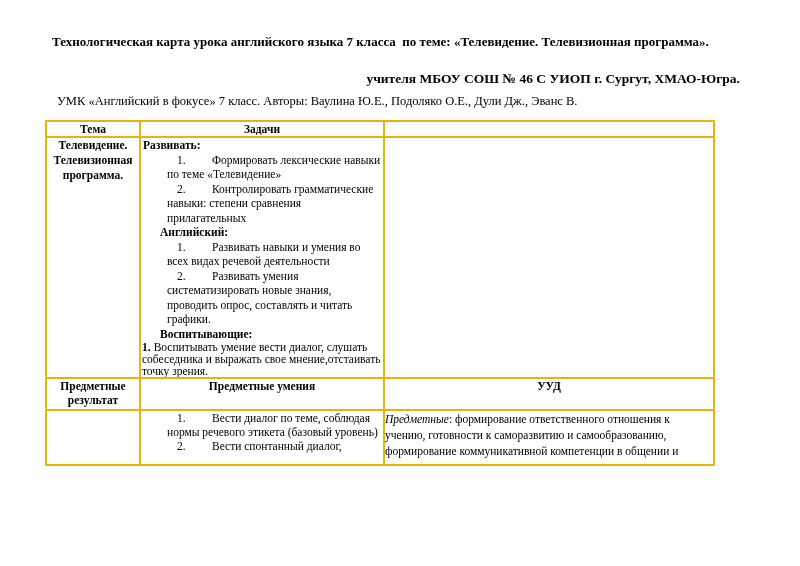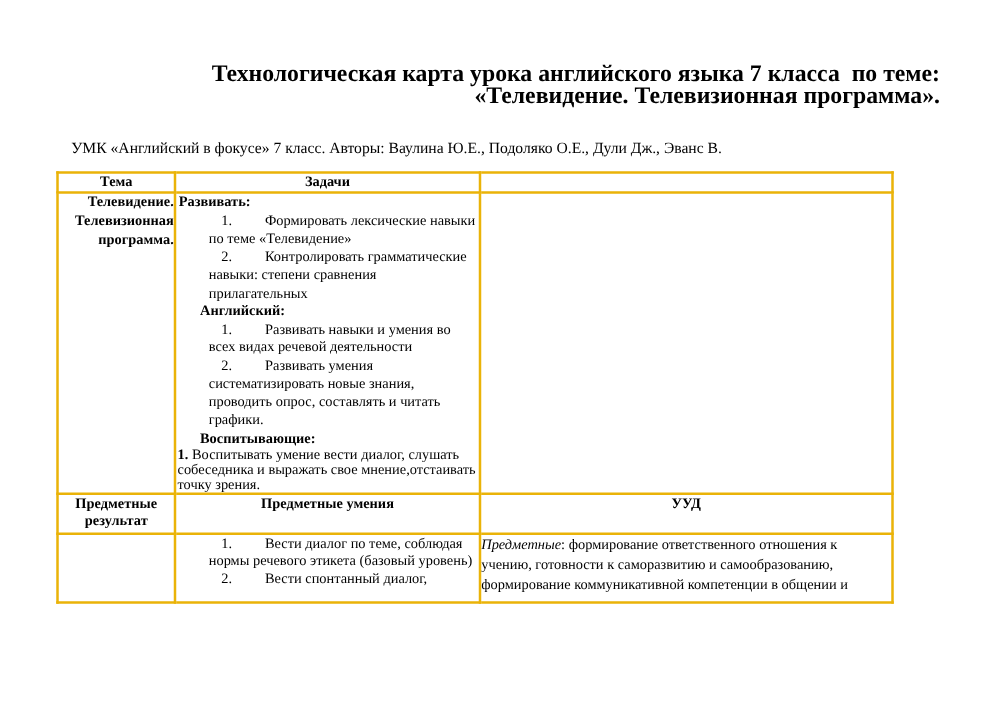--- a/index.html
+++ b/index.html
@@ -6,37 +6,37 @@
   .page {
     position: relative;
     width: 800px;
     height: 566px;
     background: #ffffff;
     color: #000000;
     font-family: "Liberation Serif", "DejaVu Serif", serif;
     overflow: hidden;
   }
   .doc-title {
-    padding-top: 51px;
+    padding-top: 33px;
     margin: 0 48px 0 52px;
-    text-align: right;
+    text-align: left;
     font-weight: bold;
-    font-size: 19px;
+    font-size: 13px;
     line-height: 17px;
     white-space: pre-wrap;
   }
   .author-block {
     margin: 19px 60px 0 200px;
     text-align: right;
     font-weight: bold;
     font-size: 13.5px;
     line-height: 20px;
   }
   .umk-line {
-    margin: 25px 40px 0 57px;
+    margin: 4px 40px 0 57px;
     font-size: 12.5px;
     line-height: 16px;
   }
   table.lesson-table {
     margin: 11px 0 0 45px;
     border-collapse: collapse;
     table-layout: fixed;
     width: 668px;
   }
   table.lesson-table td {
@@ -52,21 +52,21 @@
     text-align: center;
     vertical-align: middle;
     line-height: 14px;
   }
   tr.row-1 td { height: 13px; }
   tr.row-2 td { height: 230px; }
   tr.row-3 td { height: 30px; }
   tr.row-4 td { height: 53px; }
   td.topic-cell {
     vertical-align: middle;
-    text-align: right;
+    text-align: center;
     font-weight: bold;
     line-height: 15px;
     padding: 2px 4px;
   }
   td.tasks-cell { padding: 3px 6px 0 6px; line-height: 14.5px; }
   .sec-heading { font-weight: bold; margin-left: 2px; }
   .sec-heading.indented { margin-left: 19px; }
   .li { margin-left: 26px; }
   .li-num { display: inline-block; width: 35px; margin-left: 10px; }
   .plain-p { margin-left: 1px; line-height: 12px; }
@@ -76,20 +76,21 @@
   .uud-term { font-style: italic; }
 </style>
 </head>
 <body>
 
 <div class="page">
 
   <div class="doc-title">Технологическая карта урока английского языка 7 класса  по теме: «Телевидение. Телевизионная программа».</div>
 
   <div class="author-block">
+    <div>учителя МБОУ СОШ № 46 С УИОП г. Сургут, ХМАО-Югра.</div>
   </div>
 
   <div class="umk-line">УМК «Английский в фокусе» 7 класс. Авторы: Ваулина Ю.Е., Подоляко О.Е., Дули Дж., Эванс В.</div>
 
   <table class="lesson-table">
     <colgroup>
       <col style="width:94px">
       <col style="width:244px">
       <col style="width:330px">
     </colgroup>

